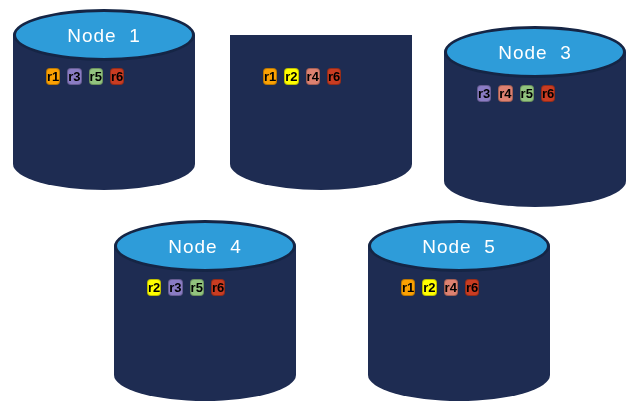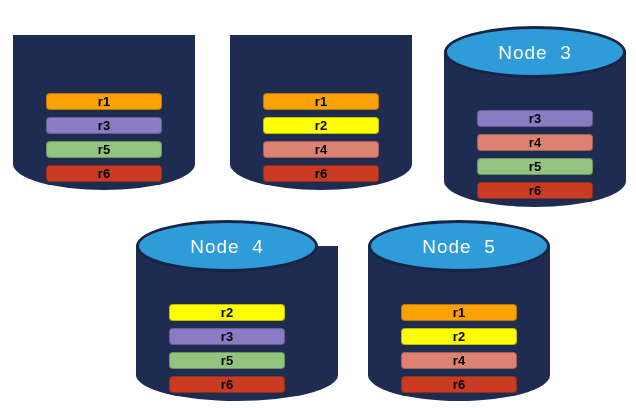--- a/index.html
+++ b/index.html
@@ -15,21 +15,21 @@
     overflow: hidden;
   }
   .node {
     position: absolute;
     width: 182px;
     height: 181px;
   }
   .pos-n1 { left: 13px;  top: 9px; }
   .pos-n2 { left: 230px; top: 9px; }
   .pos-n3 { left: 444px; top: 26px; }
-  .pos-n4 { left: 136px; top: 220px; padding-left: 20px; }
+  .pos-n4 { left: 114px; top: 220px; }
   .pos-n5 { left: 368px; top: 220px; }
 
   .cyl-body {
     position: absolute;
     top: 26px;
     left: 0;
     right: 0;
     bottom: 0;
     background: var(--node-fill, #1E2C52);
     border-radius: 0 0 50% 50% / 0 0 26px 26px;
@@ -58,23 +58,22 @@
     white-space: pre;
     margin-top: 2px;
   }
   .records {
     position: absolute;
     top: 59px;
     left: 33px;
     width: 116px;
     z-index: 3;
     display: flex;
-    flex-direction: column;
+    flex-direction: row;
     gap: 7px;
-    margin-top: 25px;
   }
   .record-bar {
     height: 17px;
     box-sizing: border-box;
     border: 1px solid rgba(0,0,0,0.25);
     border-radius: 4px;
     display: flex;
     align-items: center;
     justify-content: center;
     font-size: 13px;
@@ -83,20 +82,23 @@
     line-height: 1;
   }
 </style>
 </head>
 <body>
 
 <div class="canvas">
 
   <div class="node pos-n1">
     <div class="cyl-body"></div>
+    <div class="cyl-top">
+      <span class="node-title">Node  1</span>
+    </div>
     <div class="records">
       <div class="record-bar" style="background: rgb(251, 161, 3);">r1</div>
       <div class="record-bar" style="background: rgb(138, 124, 196);">r3</div>
       <div class="record-bar" style="background: rgb(146, 196, 126);">r5</div>
       <div class="record-bar" style="background: rgb(201, 60, 34);">r6</div>
     </div>
   </div>
 
   <div class="node pos-n2">
     <div class="cyl-body"></div>

